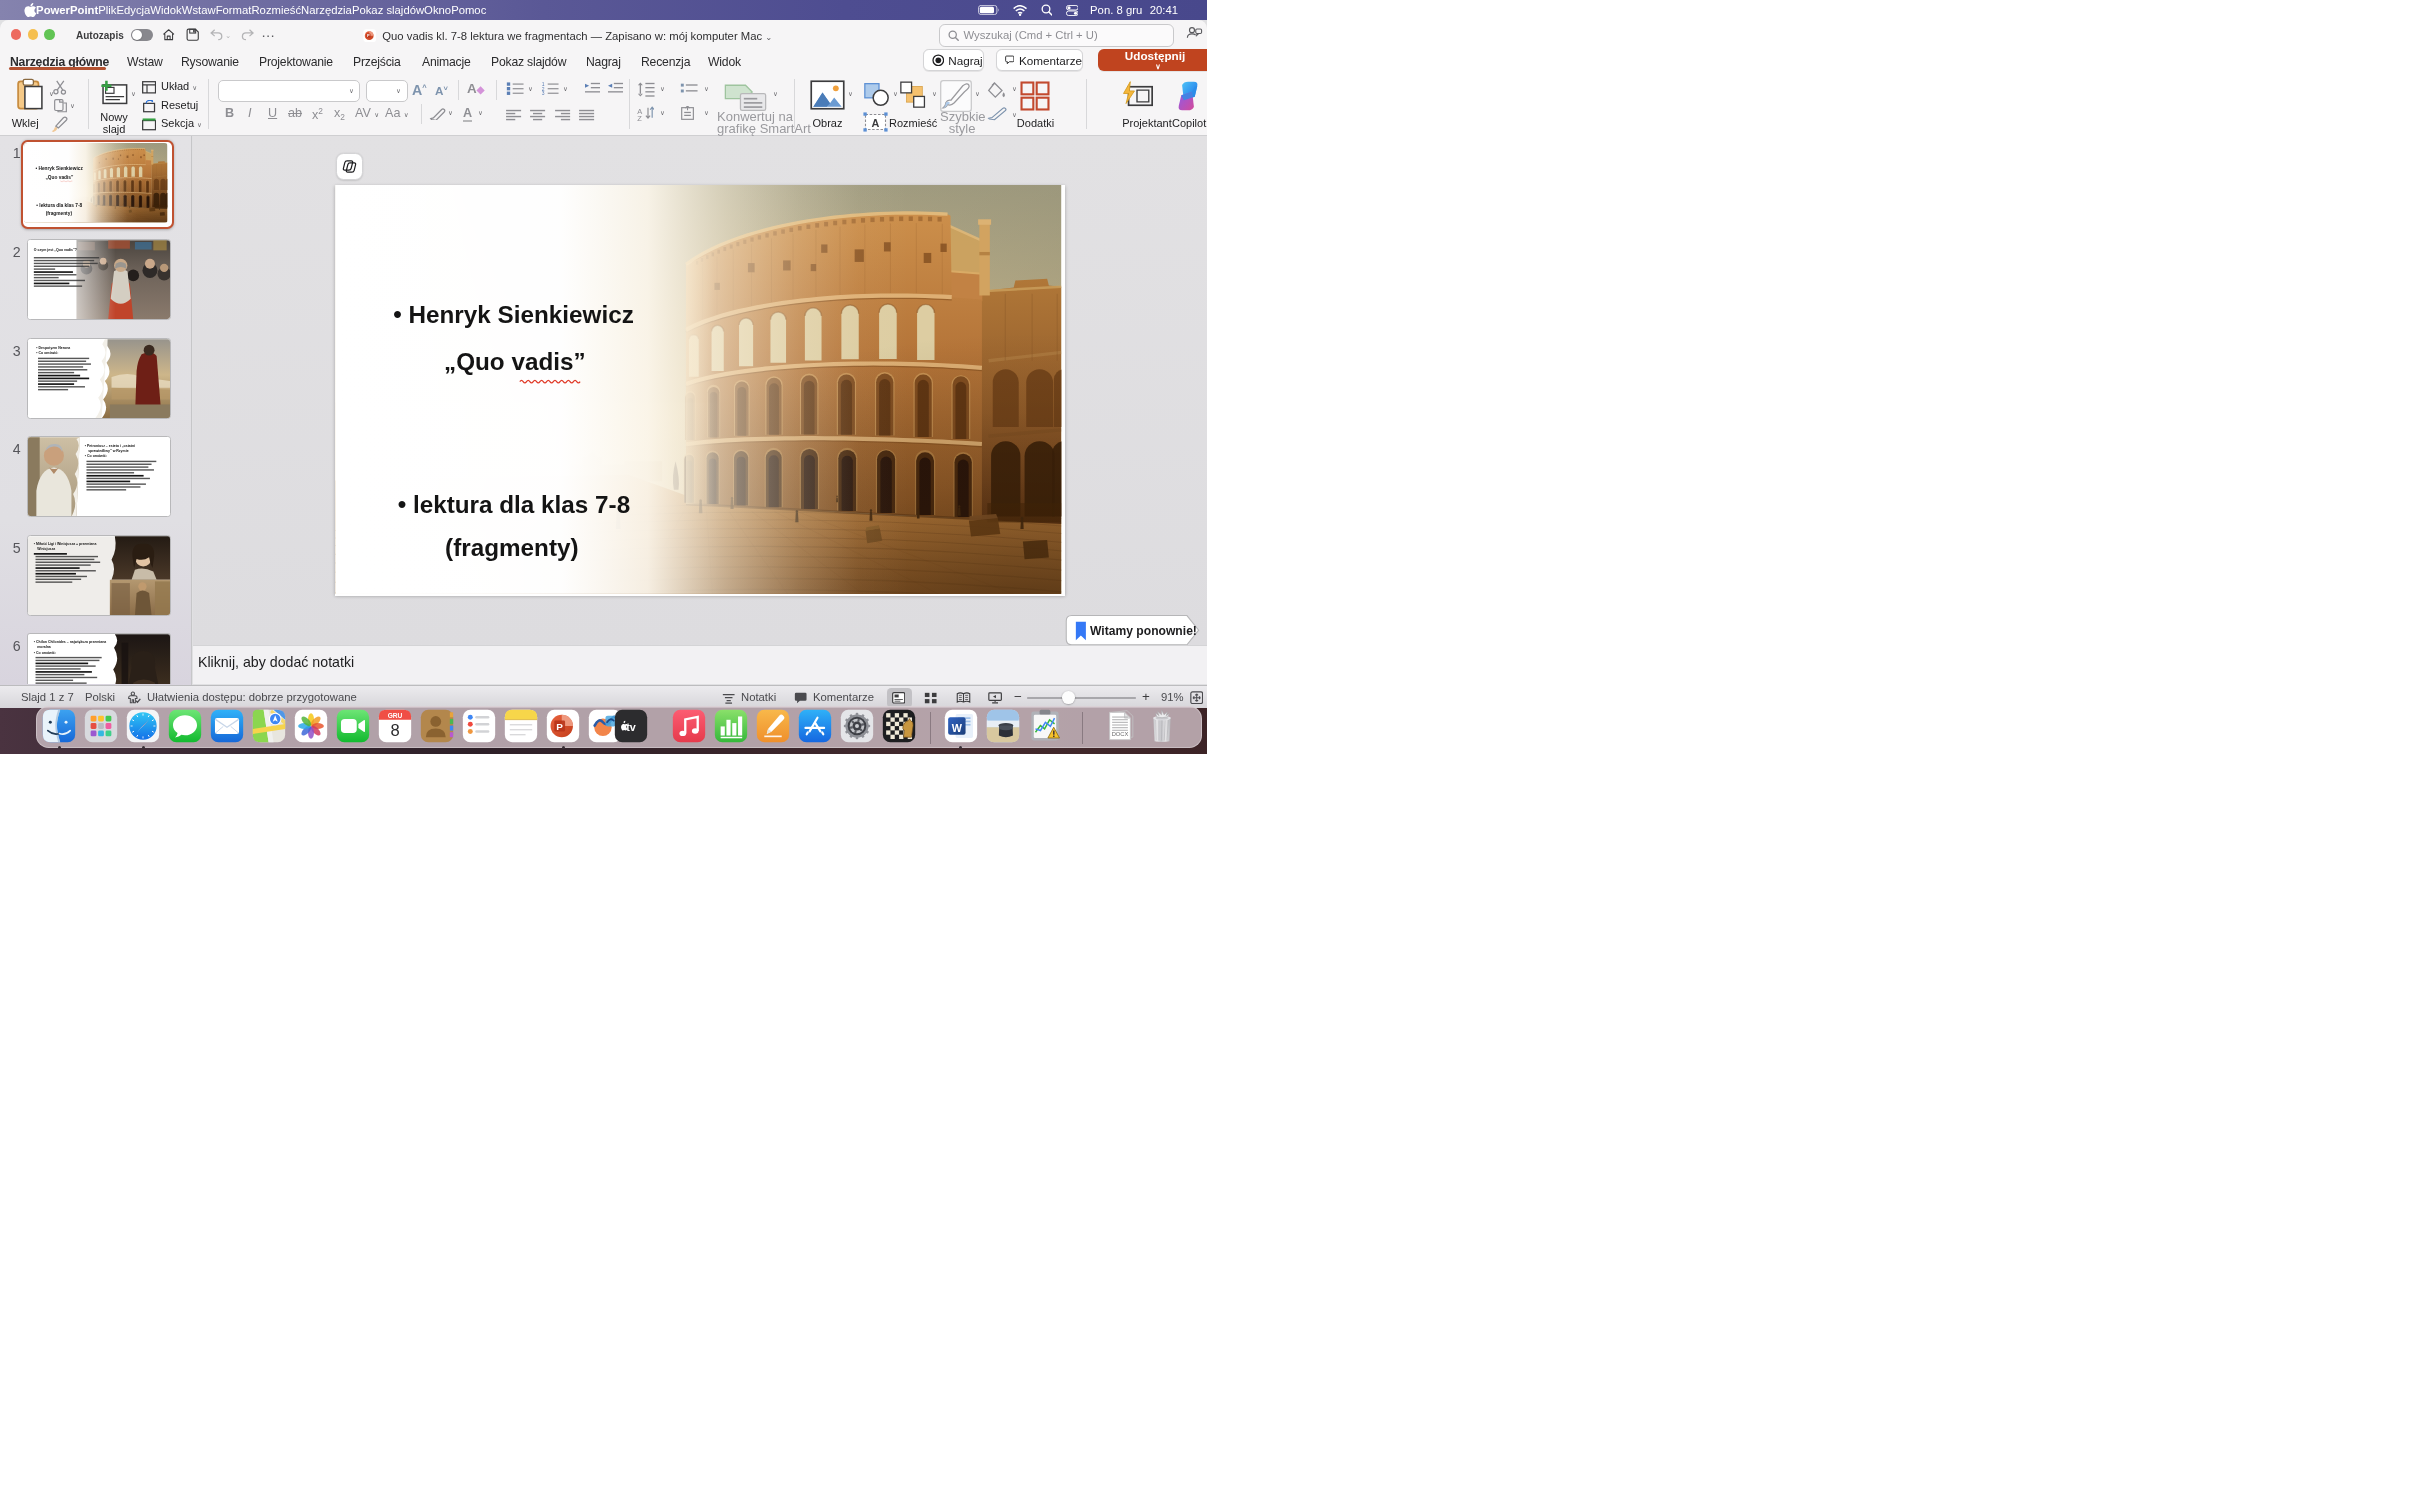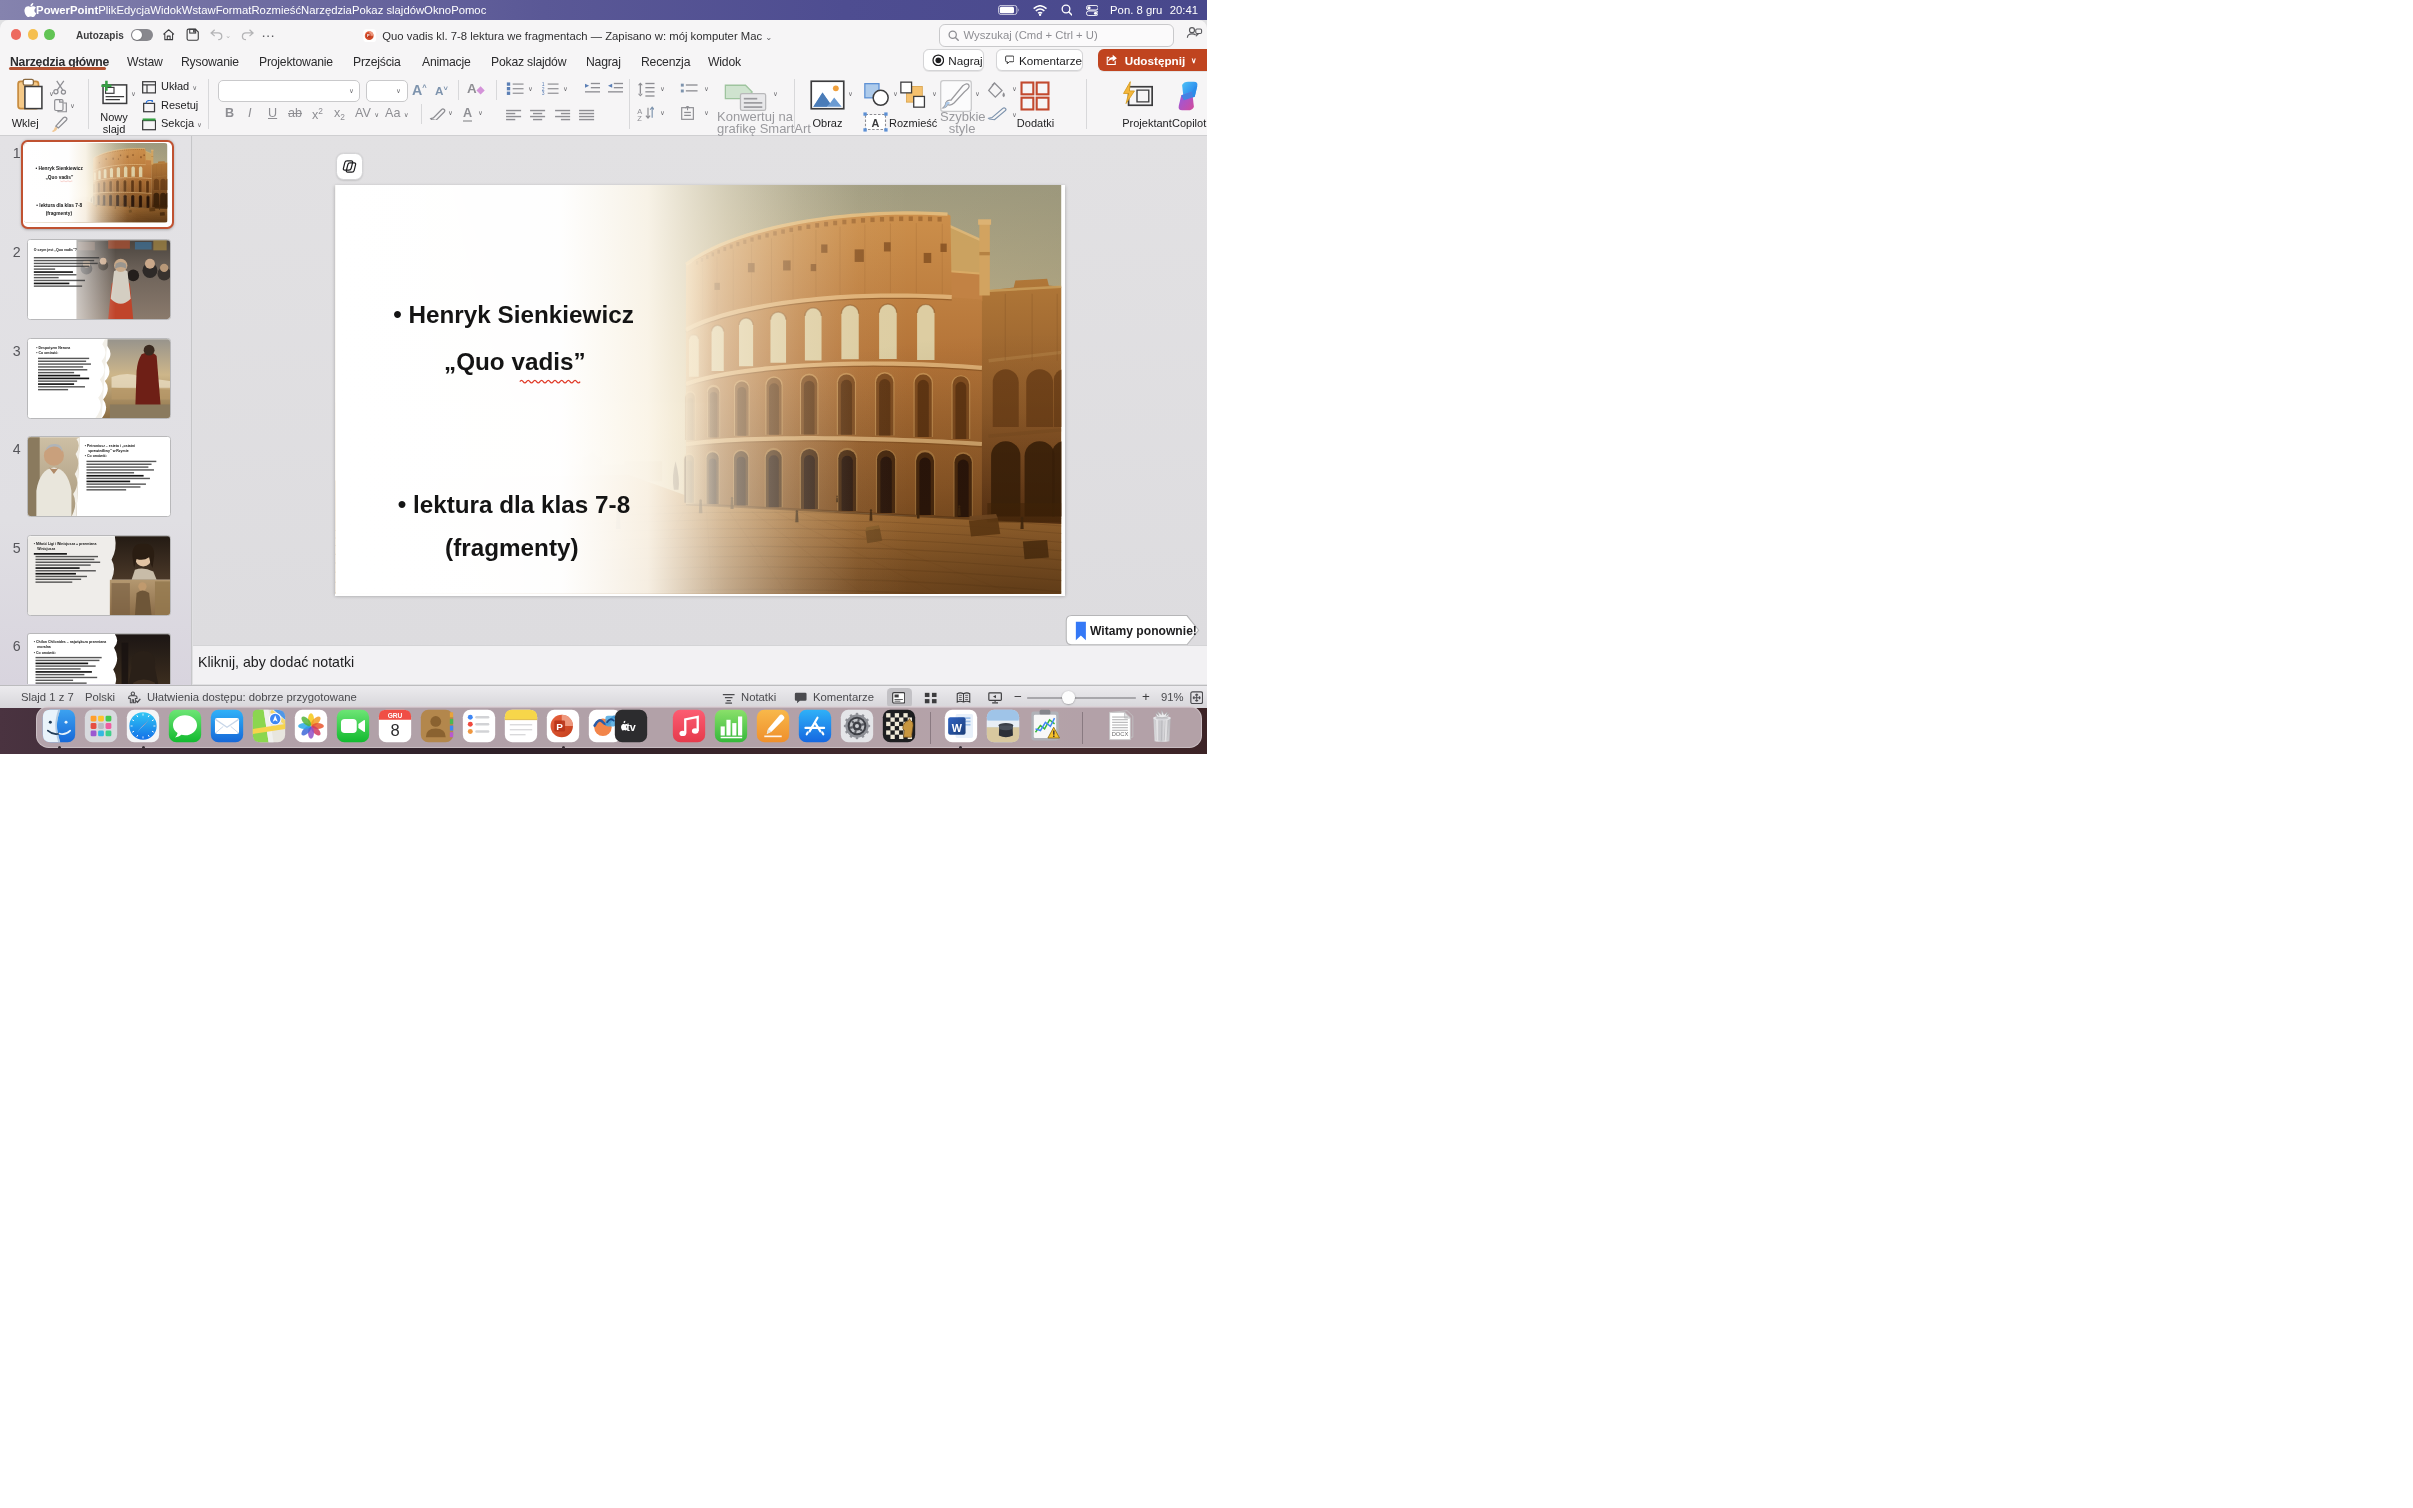--- a/index.html
+++ b/index.html
@@ -89,21 +89,21 @@
           <circle cx="6" cy="6" r="4.6" fill="none" stroke="#fff" stroke-width="1.6"></circle>
           <line x1="9.5" y1="9.5" x2="13" y2="13" stroke="#fff" stroke-width="1.8" stroke-linecap="round"></line>
         </svg>
         <svg width="12.6" height="11" viewBox="0 0 15 13" style="margin-right:11.7px">
           <rect x="0.5" y="0.5" width="14" height="5.4" rx="2.7" fill="none" stroke="#fff" stroke-width="1.1"></rect>
           <circle cx="3.6" cy="3.2" r="1.9" fill="#fff"></circle>
           <rect x="0.5" y="7.1" width="14" height="5.4" rx="2.7" fill="none" stroke="#fff" stroke-width="1.1"></rect>
           <circle cx="11.4" cy="9.8" r="1.9" fill="#fff"></circle>
         </svg>
         <span style="margin-right:7.5px">Pon. 8 gru</span>
-        <span style="margin-right:9px">20:41</span>
+        <span style="margin-right:29px">20:41</span>
       </span>
     </div>
     <div class="abs" id="titlebar"></div>
     <div class="tl" style="left:10.5px;background:#ed6a5e;"></div>
     <div class="tl" style="left:27.5px;background:#f5bf4f;"></div>
     <div class="tl" style="left:44px;background:#61c454;"></div>
     <div id="autoz">Autozapis</div>
     <div class="toggle">
       <div class="knob"></div>
     </div>
@@ -152,21 +152,21 @@
       <span style="left:708px;font-weight:normal">Widok</span>
     </div>
     <div id="redline"></div>
     <div class="hbtn" style="left:923px;width:61px;"><svg width="12.6" height="12.6" viewBox="0 0 15 15" style="margin:0 4.2px 0 7.5px">
         <circle cx="7.5" cy="7.5" r="6.3" fill="none" stroke="#1d1d1f" stroke-width="1.5"></circle>
         <circle cx="7.5" cy="7.5" r="3.4" fill="#1d1d1f"></circle>
       </svg>Nagraj</div>
     <div class="hbtn" style="left:996px;width:87px;"><svg width="12.6" height="11.7" viewBox="0 0 15 14" style="margin:0 5px 0 7.5px">
         <path d="M1 2.5 Q1 1 2.5 1 L12.5 1 Q14 1 14 2.5 L14 8.5 Q14 10 12.5 10 L7 10 L3.5 13 L3.8 10 L2.5 10 Q1 10 1 8.5 Z" fill="none" stroke="#1d1d1f" stroke-width="1.4"></path>
       </svg>Komentarze</div>
-    <div class="hbtn" id="share" style="left:1098px;width:114px;"><svg width="13.4" height="12.6" viewBox="0 0 16 15" style="margin:0 5px 0 8.4px">
+    <div class="hbtn" id="share" style="left:1098px;width:114px;flex-direction:column;"><svg width="13.4" height="12.6" viewBox="0 0 16 15" style="margin:0 5px 0 8.4px">
         <path d="M8 1 L13 5 L8 9 L8 6.5 Q3 6.5 2 11 Q2.5 4 8 3.5 Z" fill="#fff"></path>
         <path d="M11 8 L11 12.5 L1.5 12.5 L1.5 4 L4 4" stroke="#fff" stroke-width="1.3" fill="none"></path>
       </svg>Udostępnij<span style="font-size:7.5px;margin-left:5.9px">∨</span></div>
     <div class="abs" id="ribbon">
       <svg class="abs" style="left:13.4px;top:5.9px" width="34" height="34" viewBox="0 0 40 40">
         <rect x="6" y="4" width="24" height="32" rx="3" fill="#f5c987" stroke="#c78b3e" stroke-width="2"></rect>
         <rect x="12" y="1.5" width="12" height="7" rx="2" fill="#fff" stroke="#8a6a40" stroke-width="1.5"></rect>
         <rect x="14" y="10" width="20" height="26" fill="#fff" stroke="#3c3c3e" stroke-width="1.8"></rect>
       </svg>
       <span class="chev abs" style="left:49px;top:18.4px">∨</span>

